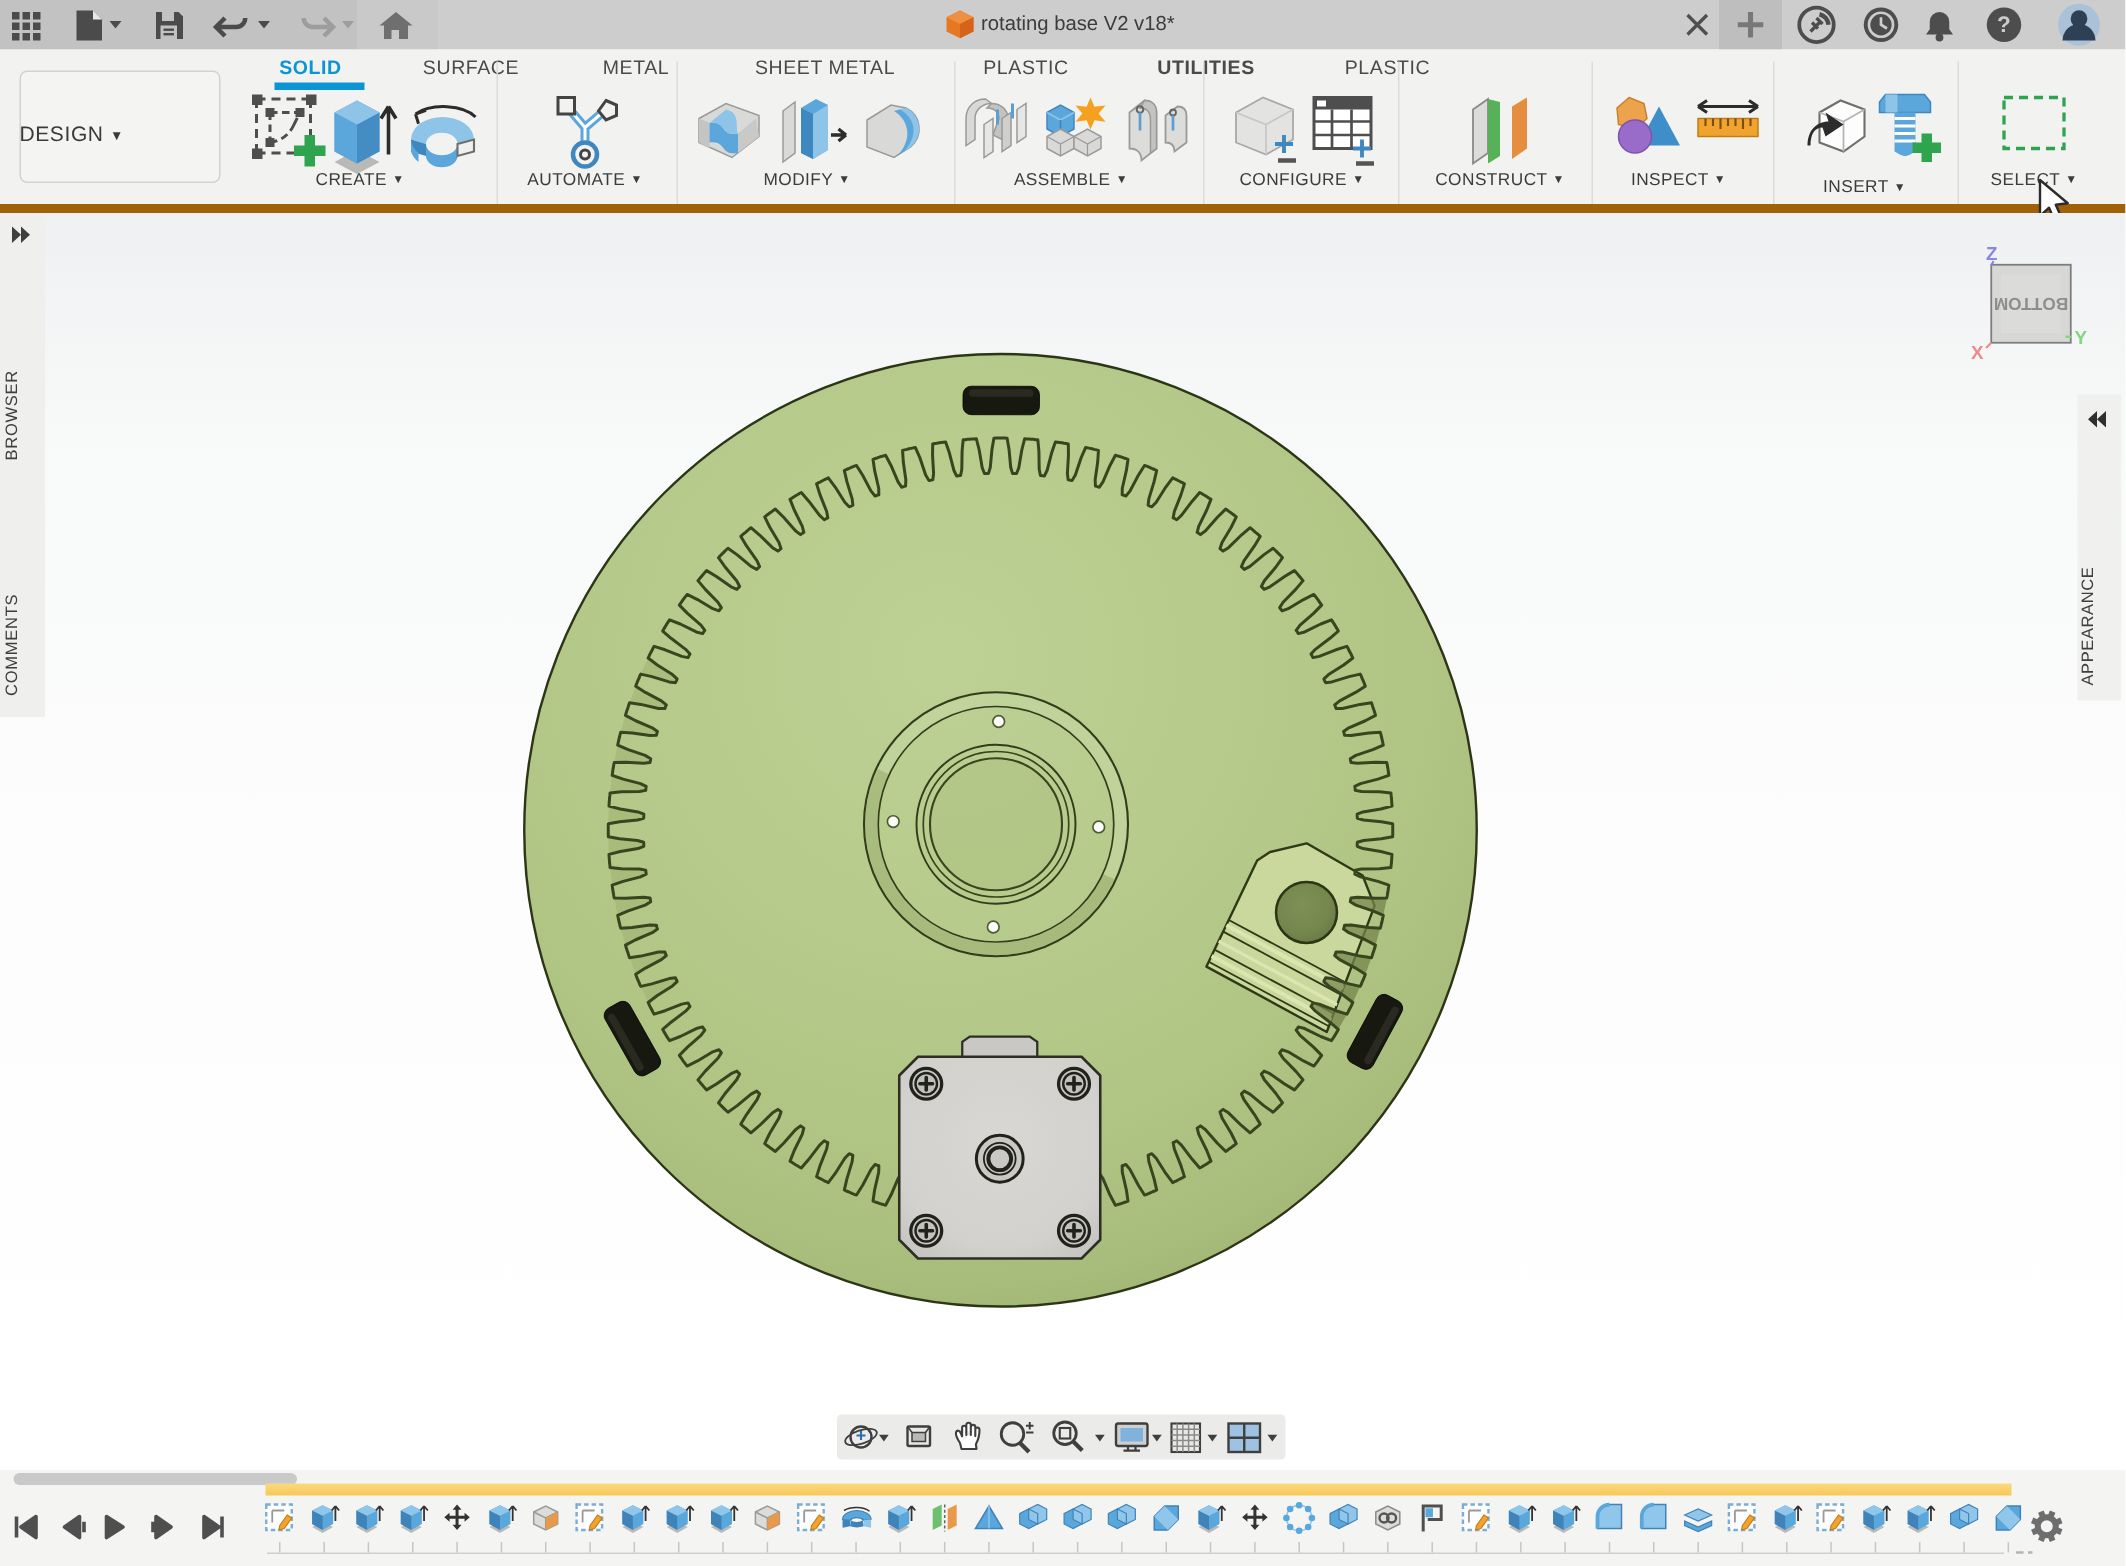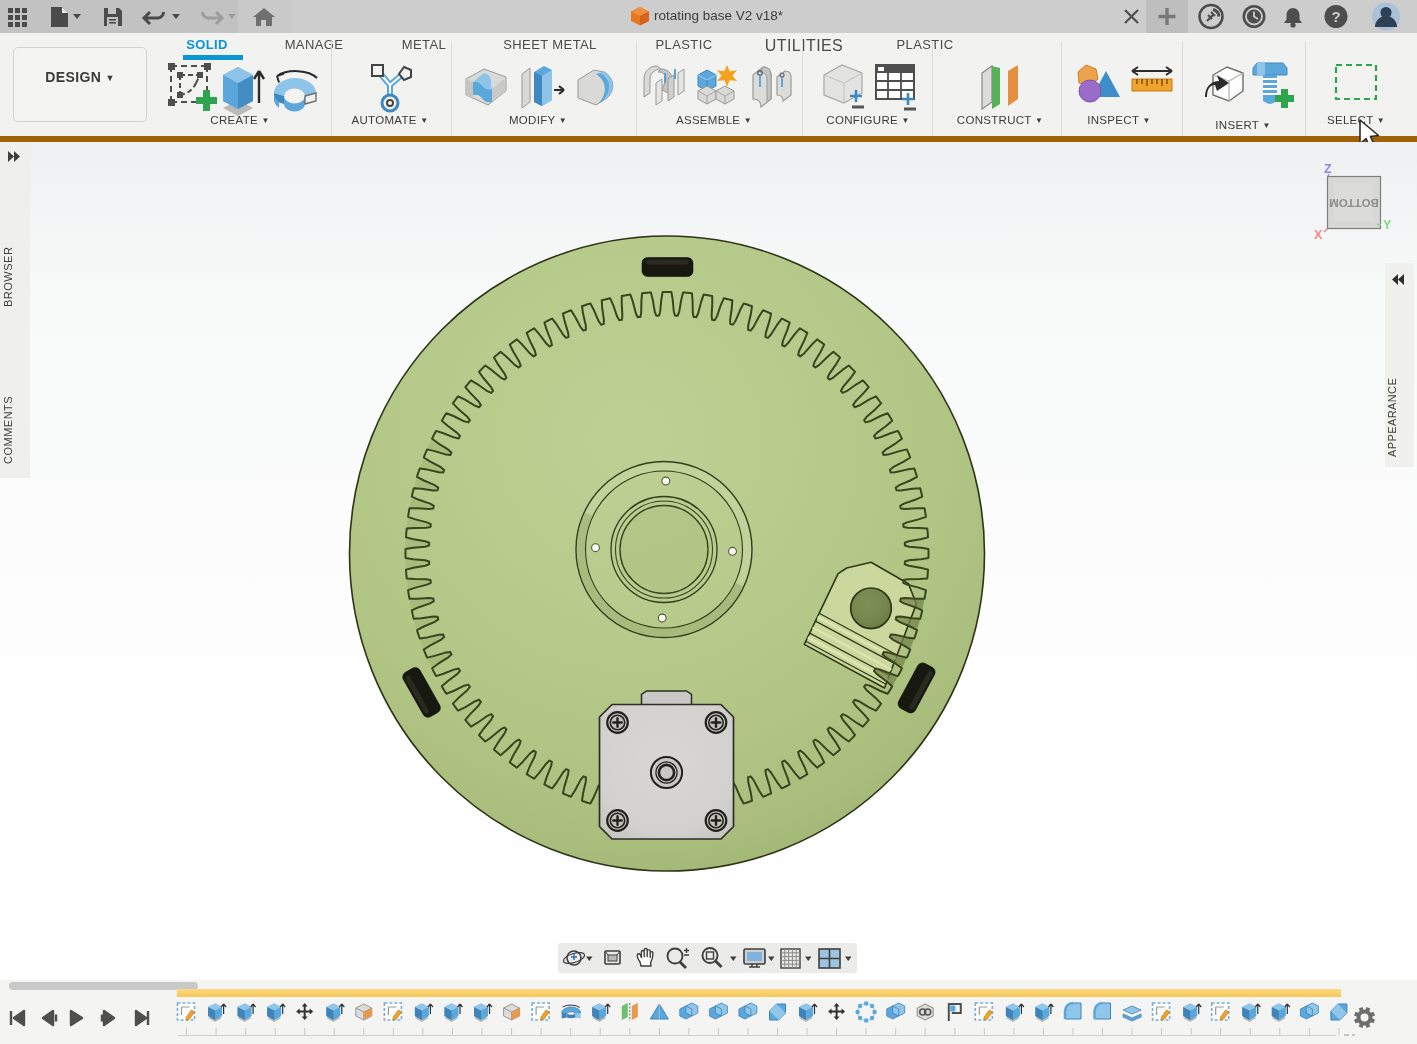--- a/index.html
+++ b/index.html
@@ -126,29 +126,29 @@
         <circle cx="1336" cy="16.5" r="11.5" fill="#4d4d4d"></circle>
         <text x="1336" y="21.5" font-family="Liberation Sans" font-size="15" font-weight="bold" fill="#cdcdcd" text-anchor="middle">?</text>
         <circle cx="1386" cy="16.5" r="14" fill="#aac2d8"></circle>
         <circle cx="1386" cy="12.5" r="5.6" fill="#2e4154"></circle>
         <path d="M1375 27 a11 11 0 0 1 22 0 Z" fill="#2e4154"></path>
       </svg>
       <div style="position:absolute;left:654px;top:8px;font-size:13.5px;color:#3c3c3c">rotating base V2 v18*</div>
     </div>
     <div style="position:absolute;left:0;top:33px;width:1417px;height:109px;background:#f2f2f1;border-bottom:6px solid #a16207">
       <div style="position:absolute;left:207px;top:4px;transform:translateX(-50%);font-size:13px;letter-spacing:0.4px;color:#0a96d5;font-weight:bold">SOLID</div>
-      <div style="position:absolute;left:314px;top:4px;transform:translateX(-50%);font-size:13px;letter-spacing:0.4px;color:#4a4a4a;font-weight:normal">MANAGE</div>
+      <div style="position:absolute;left:314px;top:4px;transform:translateX(-50%);font-size:13px;letter-spacing:0.4px;color:#4a4a4a;font-weight:normal">SURFACE</div>
       <div style="position:absolute;left:424px;top:4px;transform:translateX(-50%);font-size:13px;letter-spacing:0.4px;color:#4a4a4a;font-weight:normal">METAL</div>
       <div style="position:absolute;left:550px;top:4px;transform:translateX(-50%);font-size:13px;letter-spacing:0.4px;color:#4a4a4a;font-weight:normal">SHEET METAL</div>
       <div style="position:absolute;left:684px;top:4px;transform:translateX(-50%);font-size:13px;letter-spacing:0.4px;color:#4a4a4a;font-weight:normal">PLASTIC</div>
-      <div style="position:absolute;left:804px;top:4px;transform:translateX(-50%);font-size:16px;letter-spacing:0.4px;color:#4a4a4a;font-weight:normal">UTILITIES</div>
+      <div style="position:absolute;left:804px;top:4px;transform:translateX(-50%);font-size:13px;letter-spacing:0.4px;color:#4a4a4a;font-weight:bold">UTILITIES</div>
       <div style="position:absolute;left:925px;top:4px;transform:translateX(-50%);font-size:13px;letter-spacing:0.4px;color:#4a4a4a;font-weight:normal">PLASTIC</div>
       <div style="position:absolute;left:183px;top:22px;width:60px;height:5px;background:#0a96d5"></div>
       <div style="position:absolute;left:13px;top:14px;width:134px;height:75px;background:#f4f4f3;border:1px solid #d2d2d1;border-radius:5px"></div>
-      <div style="position:absolute;left:13px;top:36px;width:134px;height:20px;text-align:center;font-size:14px;font-weight:bold;color:#3a3a3a;letter-spacing:0.4px">DESIGN <span style="font-size:9px;vertical-align:1px">▼</span></div>
+      <div style="position:absolute;left:13px;top:48px;width:134px;height:20px;font-size:14px;font-weight:normal;color:#3a3a3a;letter-spacing:0.4px">DESIGN <span style="font-size:9px;vertical-align:1px">▼</span></div>
       <div style="position:absolute;left:331px;top:8px;width:1px;height:95px;background:#dcdcdb"></div>
       <div style="position:absolute;left:451px;top:8px;width:1px;height:95px;background:#dcdcdb"></div>
       <div style="position:absolute;left:636px;top:8px;width:1px;height:95px;background:#dcdcdb"></div>
       <div style="position:absolute;left:802px;top:8px;width:1px;height:95px;background:#dcdcdb"></div>
       <div style="position:absolute;left:932px;top:8px;width:1px;height:95px;background:#dcdcdb"></div>
       <div style="position:absolute;left:1061px;top:8px;width:1px;height:95px;background:#dcdcdb"></div>
       <div style="position:absolute;left:1182px;top:8px;width:1px;height:95px;background:#dcdcdb"></div>
       <div style="position:absolute;left:1305px;top:8px;width:1px;height:95px;background:#dcdcdb"></div>
       <div style="position:absolute;left:240px;top:81px;transform:translateX(-50%);white-space:nowrap;font-size:11.5px;color:#3c3c3c;letter-spacing:0.3px">CREATE <span style="font-size:8px;vertical-align:1px">▼</span></div>
       <div style="position:absolute;left:390px;top:81px;transform:translateX(-50%);white-space:nowrap;font-size:11.5px;color:#3c3c3c;letter-spacing:0.3px">AUTOMATE <span style="font-size:8px;vertical-align:1px">▼</span></div>

